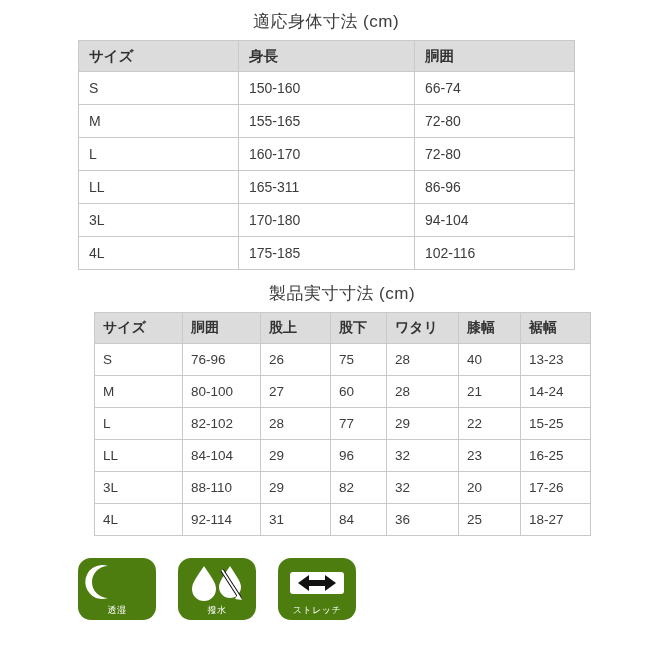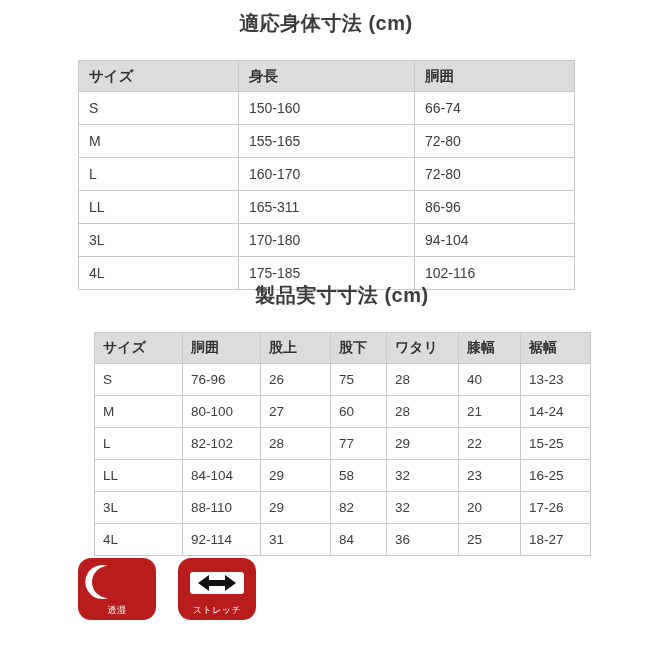--- a/index.html
+++ b/index.html
@@ -29,25 +29,25 @@
     width: 496px;
   }
   .block2 {
     position: absolute;
     left: 94px;
     top: 282px;
     width: 496px;
   }
   .table-caption {
     text-align: center;
-    font-size: 20px;
+    font-size: 17px;
     color: #3c3c3c;
     letter-spacing: 0.5px;
-    padding-bottom: 23px;
-    font-weight: 700;
+    padding-bottom: 7px;
+    font-weight: 400;
   }
   table {
     border-collapse: collapse;
     width: 100%;
     table-layout: fixed;
   }
   table td, table th {
     border: 1px solid #c9c9c9;
     font-weight: normal;
     text-align: left;
@@ -101,21 +101,21 @@
     gap: 22px;
   }
   .icon-item {
     width: 78px;
     height: 62px;
     position: relative;
   }
   .icon-badge {
     width: 78px;
     height: 62px;
-    background: #b91c1c;
+    background: #4d7c0f;
     border-radius: 13px;
     position: relative;
     overflow: hidden;
   }
   .icon-caption {
     position: absolute;
     bottom: 3px;
     left: 0;
     width: 78px;
     text-align: center;
@@ -233,21 +233,21 @@
           <td>28</td>
           <td>77</td>
           <td>29</td>
           <td>22</td>
           <td>15-25</td>
         </tr>
         <tr>
           <td>LL</td>
           <td>84-104</td>
           <td>29</td>
-          <td>58</td>
+          <td>96</td>
           <td>32</td>
           <td>23</td>
           <td>16-25</td>
         </tr>
         <tr>
           <td>3L</td>
           <td>88-110</td>
           <td>29</td>
           <td>82</td>
           <td>32</td>
@@ -272,20 +272,32 @@
     <div class="icon-item">
       <div class="icon-badge">
         <svg class="icon-svg" width="78" height="62" viewBox="0 0 78 62">
           <path d="M30 8 a17 17 0 1 0 0 32 a12 12 0 1 1 0 -32 z" fill="#ffffff"></path>
           <path d="M46 10 a14 14 0 0 0 0 28 a10 10 0 0 1 0 -28 z" fill="#ffffff"></path>
         </svg>
         <div class="icon-caption">透湿</div>
       </div>
     </div>
 
+    <div class="icon-item">
+      <div class="icon-badge">
+        <svg class="icon-svg" width="78" height="62" viewBox="0 0 78 62">
+          <path d="M26 8 C18 20 14 25 14 31 a12 12 0 0 0 24 0 C38 25 34 20 26 8 z" fill="#ffffff"></path>
+          <path d="M52 8 C45 19 41 24 41 29 a11 11 0 0 0 22 0 C63 24 59 19 52 8 z" fill="#ffffff"></path>
+          <path d="M44 12 L62 40" stroke="#111111" stroke-width="4" fill="none"></path>
+          <path d="M44 12 L62 40" stroke="#ffffff" stroke-width="2" fill="none"></path>
+          <path d="M60 36 l4 6 l-7 -1 z" fill="#ffffff"></path>
+        </svg>
+        <div class="icon-caption">撥水</div>
+      </div>
+    </div>
 
     <div class="icon-item">
       <div class="icon-badge">
         <svg class="icon-svg" width="78" height="62" viewBox="0 0 78 62">
           <rect x="12" y="14" width="54" height="22" rx="3" fill="#ffffff"></rect>
           <path d="M20 25 L31 17 L31 33 z" fill="#111111"></path>
           <path d="M58 25 L47 17 L47 33 z" fill="#111111"></path>
           <rect x="31" y="22" width="16" height="6" fill="#111111"></rect>
         </svg>
         <div class="icon-caption">ストレッチ</div>

